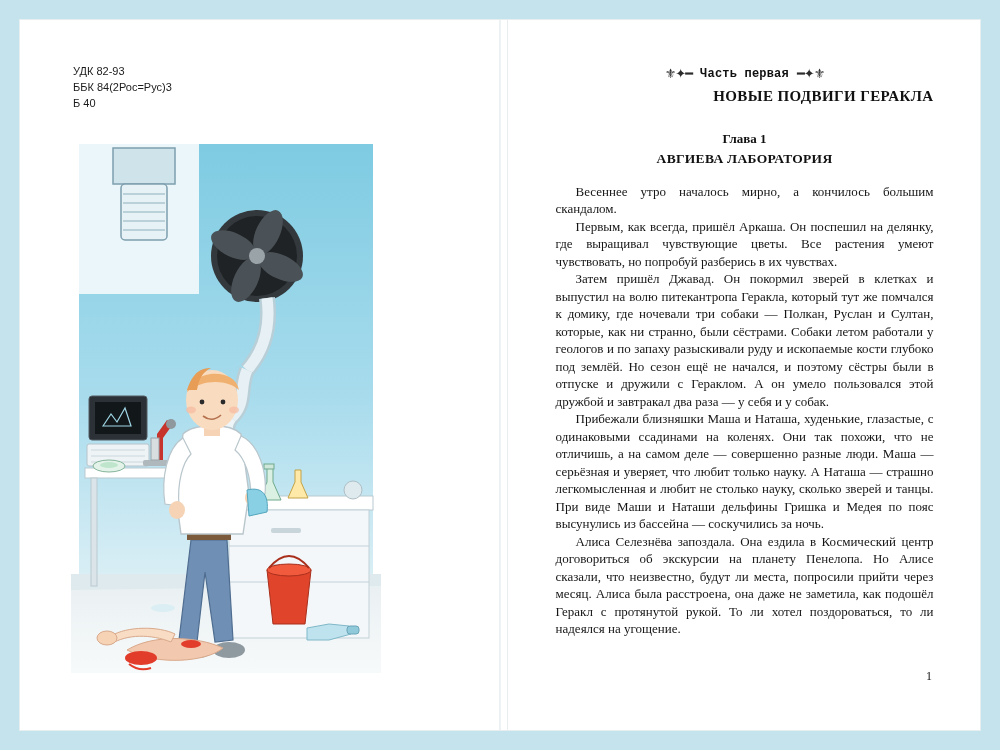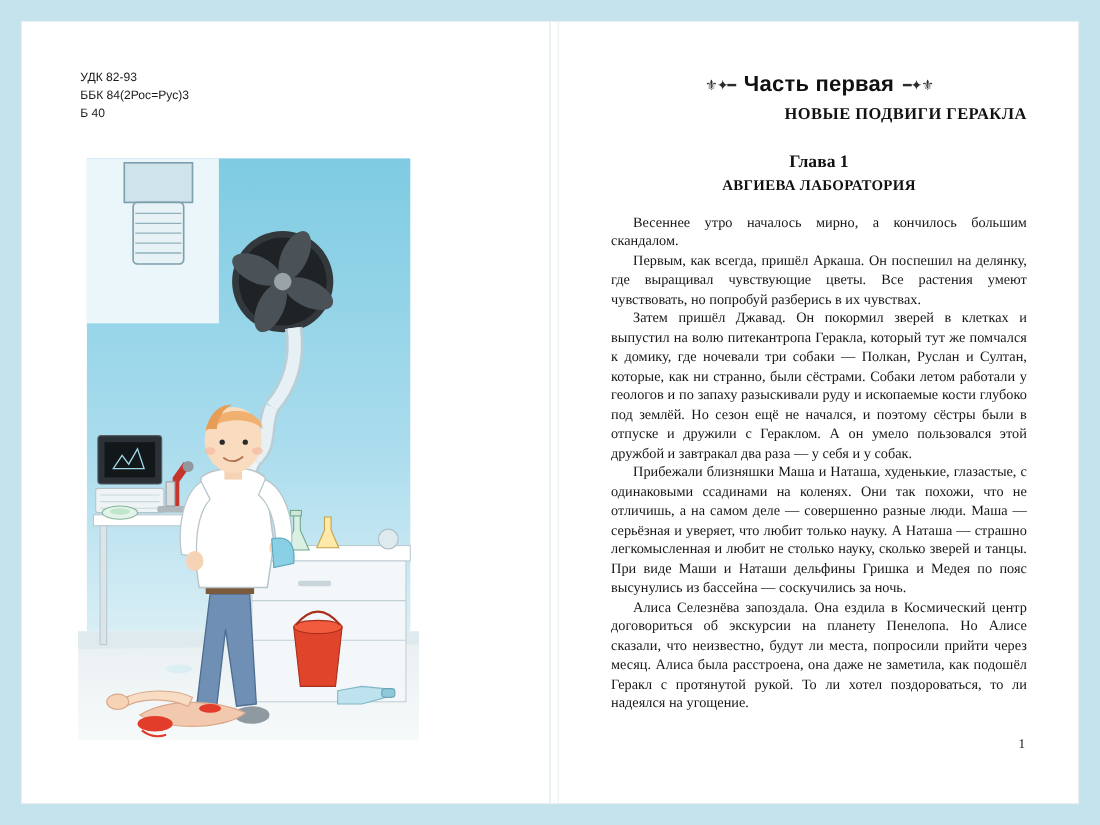--- a/index.html
+++ b/index.html
@@ -76,40 +76,40 @@
     align-items: center;
     justify-content: center;
     gap: 8px;
   }
   .orn {
     color: #2b2b2b;
     font-size: 13px;
     letter-spacing: -1px;
   }
   .part-title {
-    font-family: Liberation Sans, sans-serif;
+    font-family: Liberation Mono, monospace;
     font-weight: bold;
-    font-size: 20px;
+    font-size: 12px;
     letter-spacing: .2px;
     color: #111;
   }
   .part-subtitle {
     font-family: "Liberation Serif", serif;
     font-weight: bold;
     font-size: 15px;
     letter-spacing: .4px;
     color: #111;
     margin-top: 7px;
     text-align: right;
   }
   .chapter {
     text-align: center;
     font-family: "Liberation Serif", serif;
     font-weight: bold;
-    font-size: 16px;
+    font-size: 13px;
     color: #111;
     margin-top: 8px;
   }
   .chapter-title {
     text-align: center;
     font-family: "Liberation Serif", serif;
     font-weight: bold;
     font-size: 13.5px;
     color: #111;
     margin-top: 4px;

